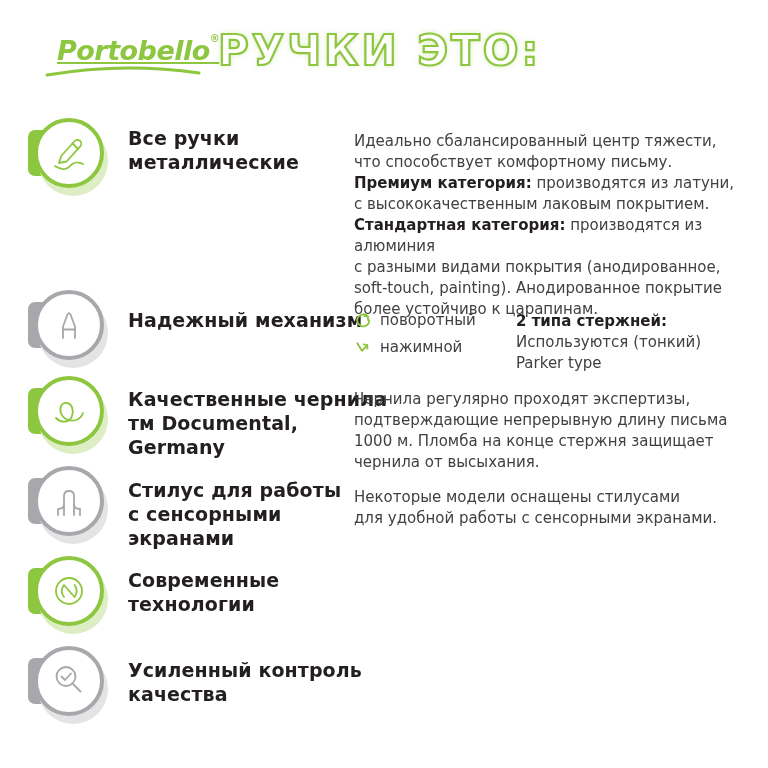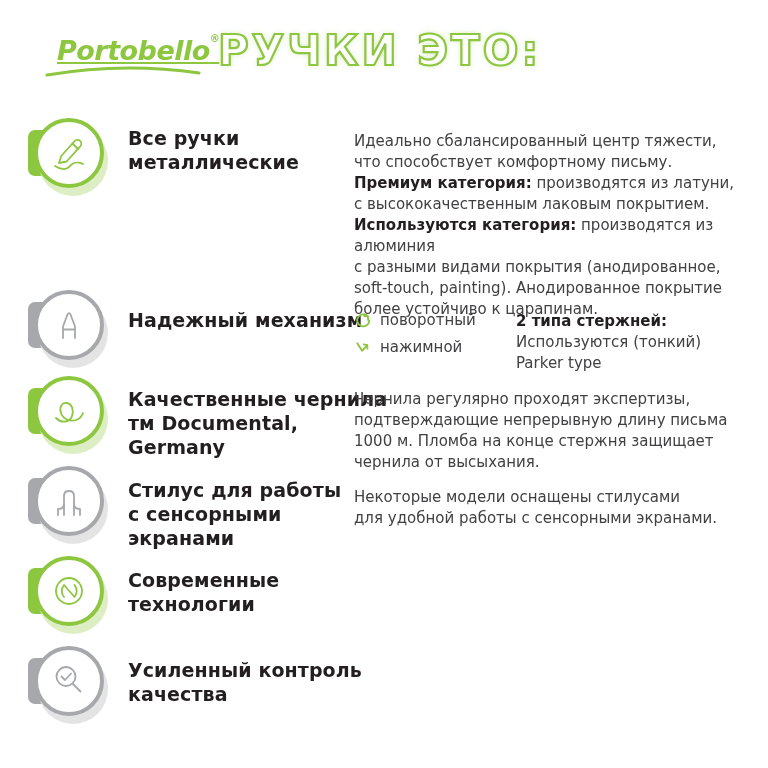--- a/index.html
+++ b/index.html
@@ -65,21 +65,21 @@
         <path d="M6 33c6 4 12 4 16-1 3-3 8-3 12-1"></path>
       </svg>
     </span>
   </div>
   <div class="feature-title" style="top:126px">Все ручки
 металлические</div>
   <div class="feature-desc" style="top:131px"><span>Идеально сбалансированный центр тяжести,
 что способствует комфортному письму.
 </span><span class="b">Премиум категория:</span><span> производятся из латуни,
 с высококачественным лаковым покрытием.
-</span><span class="b">Используются категория:</span><span> производятся из алюминия
+</span><span class="b">Стандартная категория:</span><span> производятся из алюминия
 с разными видами покрытия (анодированное,
 soft-touch, painting). Анодированное покрытие
 более устойчиво к царапинам.</span></div>
 
   <div class="iconblock gray" style="top:288px">
     <span class="tab"></span>
     <span class="halo"></span>
     <span class="ring">
       <svg width="40" height="40" viewBox="0 0 40 40" fill="none" stroke="currentColor" stroke-width="1.8" stroke-linecap="round" stroke-linejoin="round">
         <path d="M14 33V21.5L18.3 10q1.7-3.6 3.4 0L26 21.5V33"></path>

